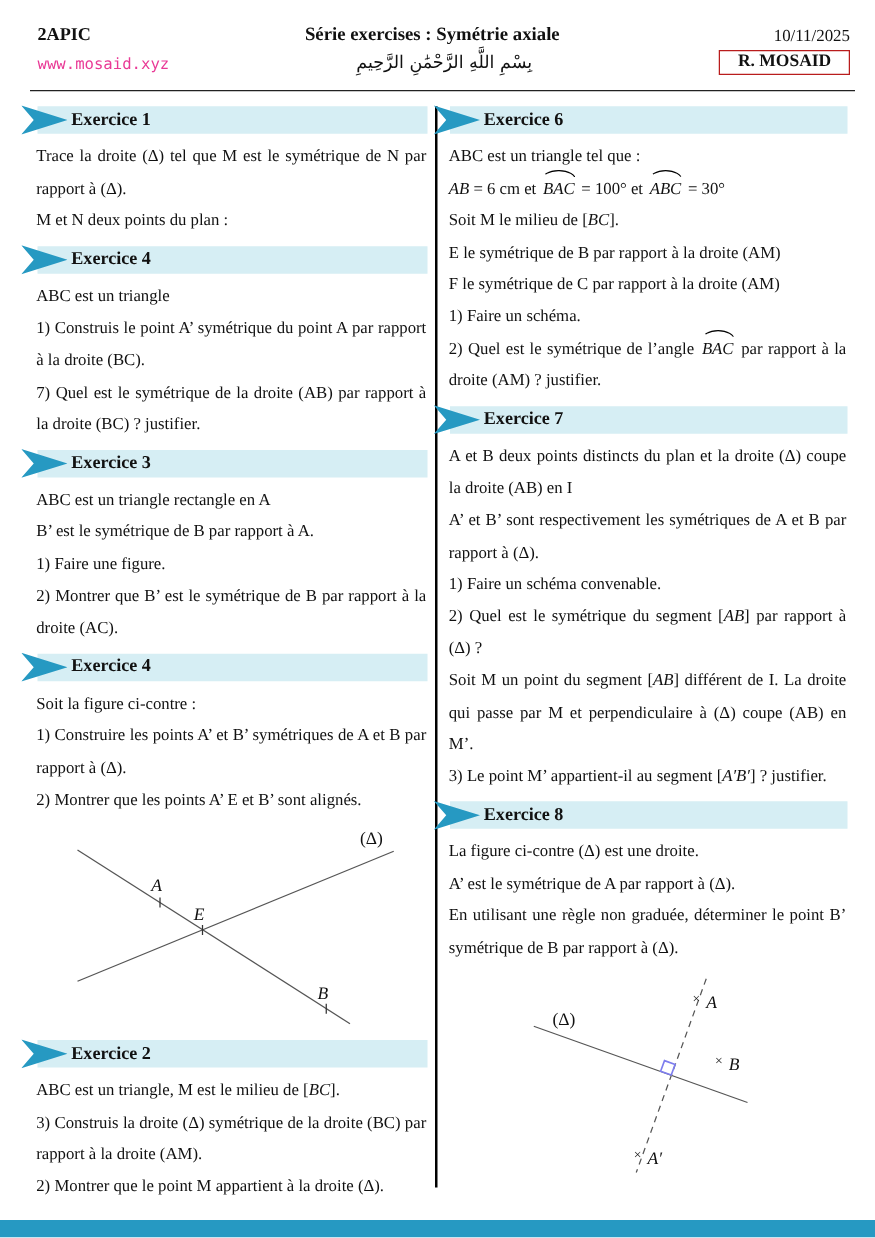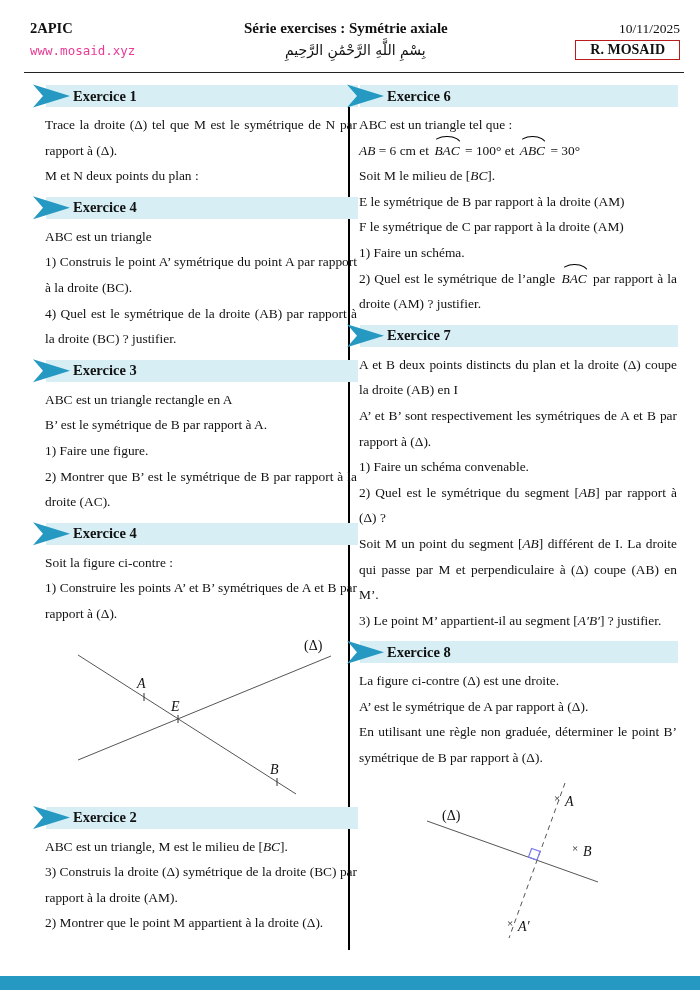--- a/index.html
+++ b/index.html
@@ -21,21 +21,21 @@
   .hdr-title{font-weight:bold;font-size:15px}
   .hdr-date{font-size:13.5px}
   .hdr-row2{display:flex;justify-content:space-between;align-items:center;margin-top:3px}
   .hdr-site{font-family:"DejaVu Sans Mono","Liberation Mono",monospace;font-size:12.5px;color:var(--link);text-decoration:none}
   .hdr-bism{font-family:"DejaVu Sans",sans-serif;font-size:14px;direction:rtl}
   .hdr-author{border:1px solid #b91c1c;padding:1px 14px;font-weight:bold;font-size:14px;background:#fff}
   .hrule{position:absolute;top:72px;left:24px;right:16px;height:1.3px;background:#222}
   
   .cols{position:absolute;top:85px;left:28px;right:22px}
   .col{position:absolute;top:0}
-  .col-left{left:16px;width:314px}
+  .col-left{left:0;width:314px}
   .col-right{left:330px;width:320px}
   .vdivider{position:absolute;left:320px;top:0;width:2px;height:865px;background:#000}
   
   .ex{margin-bottom:5px}
   .ex-header{position:relative;background:var(--band);height:22px;display:flex;align-items:center;padding-left:27px;margin-left:2px}
   .arrow-icon{position:absolute;left:-13px;top:-1px;width:37px;height:24px;background:var(--accent);
     clip-path:polygon(0 2%,100% 50%,0 98%,27% 50%)}
   .ex-title{font-weight:bold;font-size:14.5px}
   .ex-body{padding:5px 1px 3px 1px;font-size:13.4px;line-height:25.6px;text-align:justify}
   .ex-body p{margin:0}
@@ -91,21 +91,21 @@
     </section>
 
     <section class="ex">
       <div class="ex-header">
         <span class="arrow-icon"></span>
         <span class="ex-title">Exercice 4</span>
       </div>
       <div class="ex-body">
           <p>ABC est un triangle</p>
           <p>1) Construis le point A’ symétrique du point A par rapport à la droite (BC).</p>
-          <p>4) Quel est le symétrique de la droite (AB) par rapport à la droite (BC) ? justifier.</p>
+          <p>7) Quel est le symétrique de la droite (AB) par rapport à la droite (BC) ? justifier.</p>
         </div>
     </section>
 
     <section class="ex">
       <div class="ex-header">
         <span class="arrow-icon"></span>
         <span class="ex-title">Exercice 3</span>
       </div>
       <div class="ex-body">
           <p>ABC est un triangle rectangle en A</p>
@@ -116,20 +116,21 @@
     </section>
 
     <section class="ex">
       <div class="ex-header">
         <span class="arrow-icon"></span>
         <span class="ex-title">Exercice 4</span>
       </div>
       <div class="ex-body">
           <p>Soit la figure ci-contre :</p>
           <p>1) Construire les points A’ et B’ symétriques de A et B par rapport à (Δ).</p>
+          <p>2) Montrer que les points A’ E et B’ sont alignés.</p>
         </div>
 
       <svg class="fig" width="314" height="168" viewBox="0 0 314 168">
         <line class="geoline" x1="34" y1="21" x2="252" y2="160"></line>
         <line class="geoline" x1="34" y1="126" x2="287" y2="22"></line>
         <text class="dlabel" x="260" y="16">(Δ)</text>
         <line class="tick" x1="100" y1="59" x2="100" y2="67"></line>
         <text class="ptlabel" x="93" y="54">A</text>
         <line class="tick" x1="134" y1="81" x2="134" y2="89"></line>
         <text class="ptlabel" x="127" y="77">E</text>

